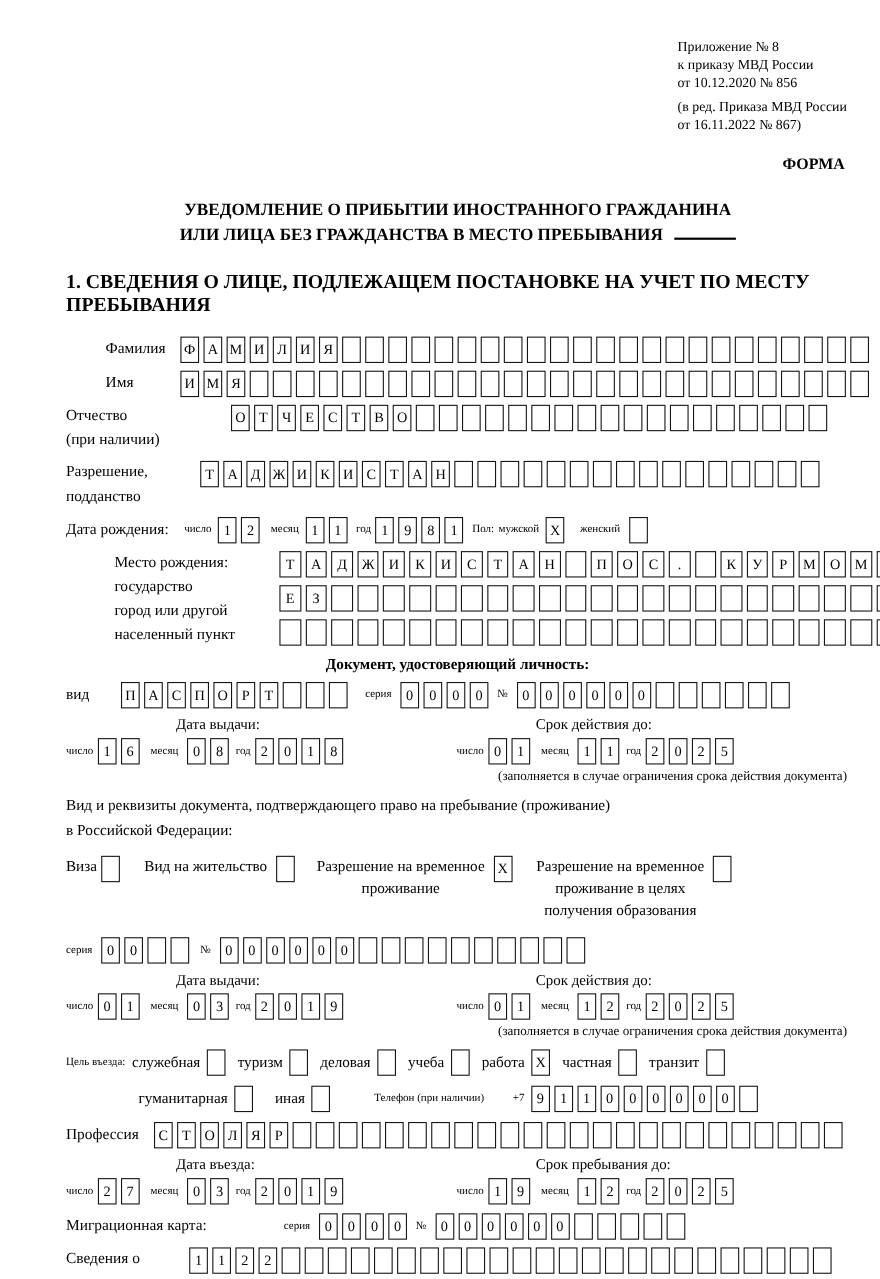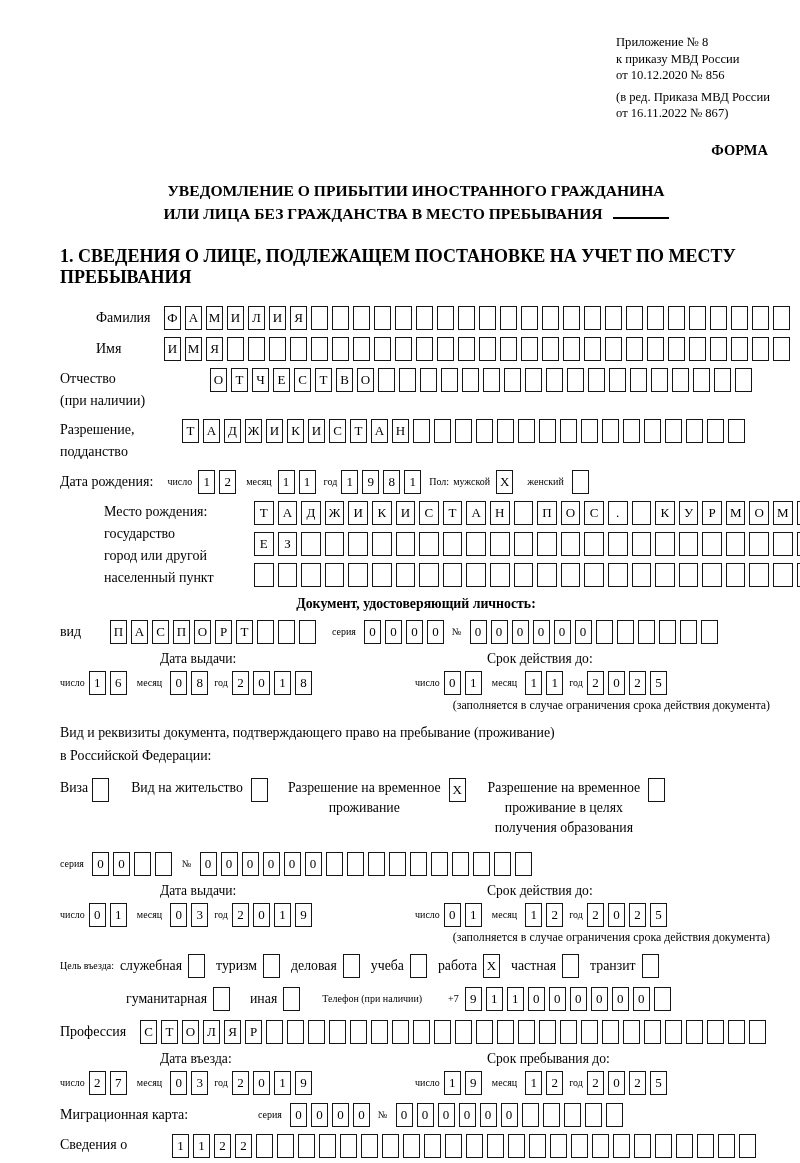--- a/index.html
+++ b/index.html
@@ -594,21 +594,21 @@
       </span>
   </div>
 
   <div class="opts" style="margin-left:66px;">
     <span class="opt" style="margin-right:20px;">
         <span>гуманитарная</span>
         <span class="cells">
           <span class="cell"></span>
         </span>
       </span>
-    <span class="opt" style="margin-right:22px;">
+    <span class="opt" style="margin-right:40px;">
         <span>иная</span>
         <span class="cells">
           <span class="cell"></span>
         </span>
       </span>
     <span class="dtext" style="margin-right:26px;">Телефон (при наличии)</span>
     <span class="dtext mr6">+7</span>
     <span class="cells">
         <span class="cell">9</span>
         <span class="cell">1</span>

